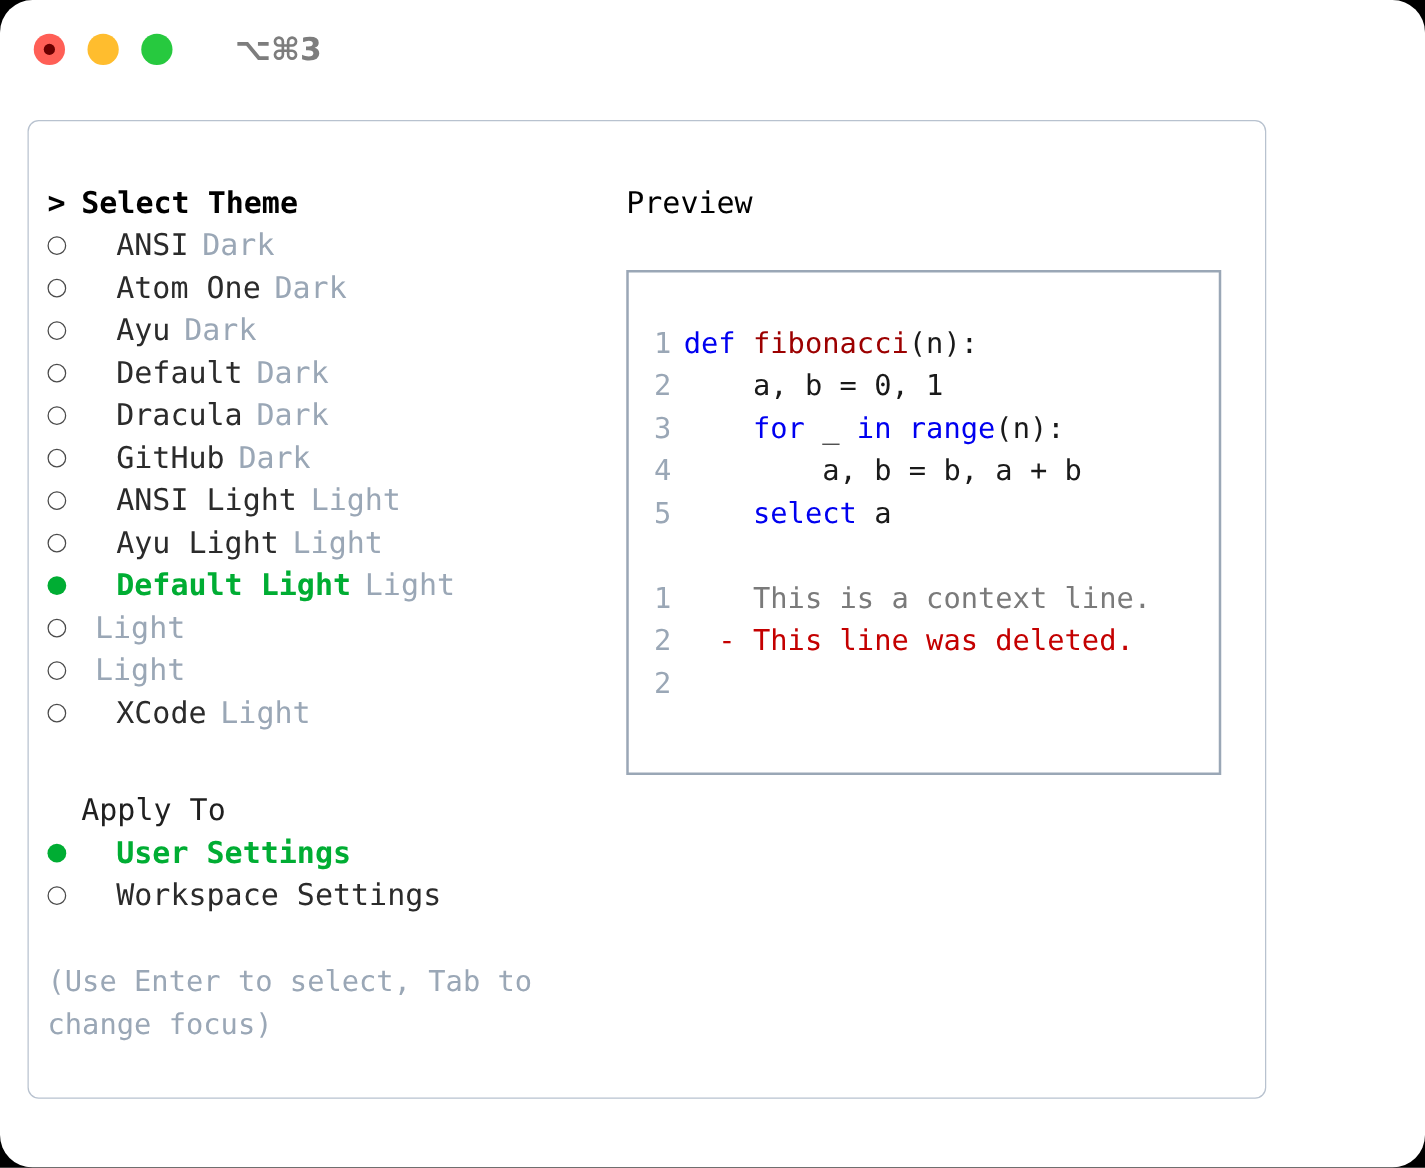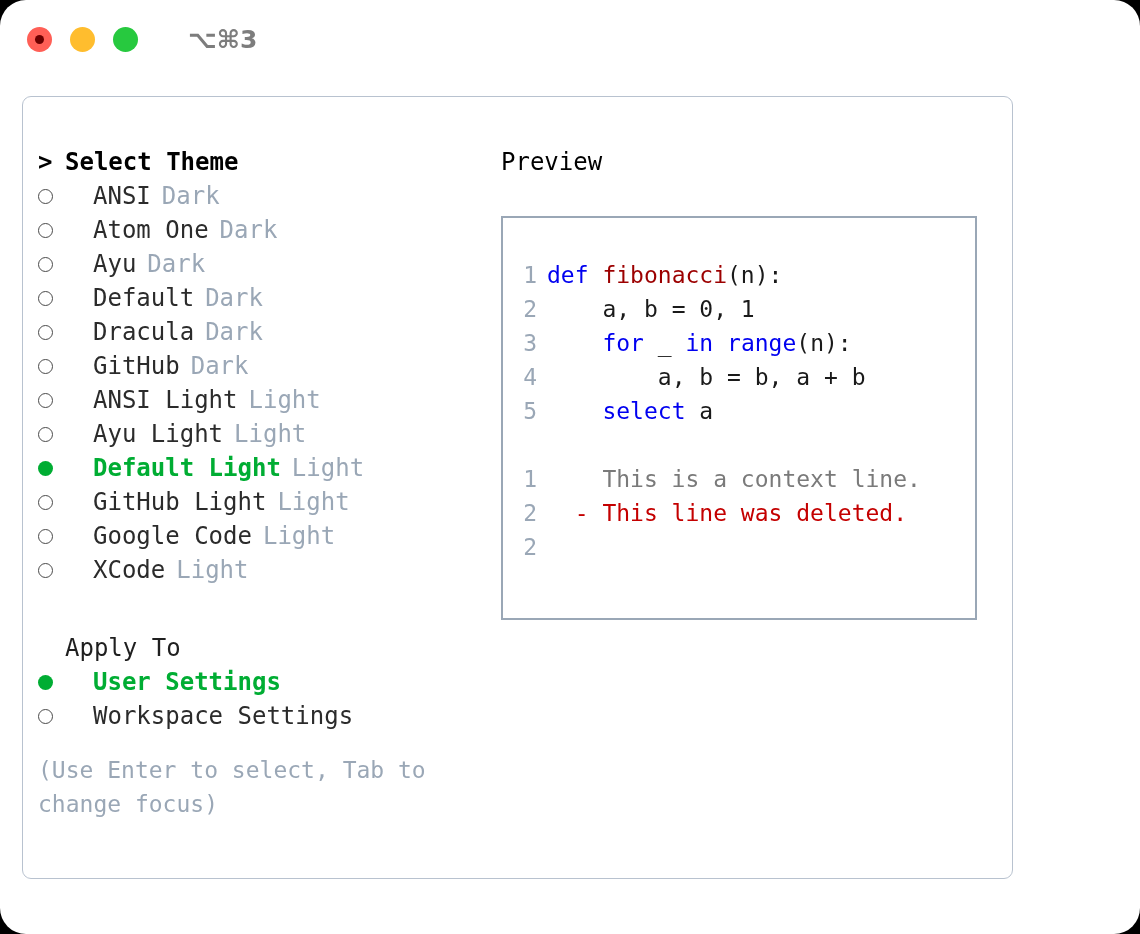--- a/index.html
+++ b/index.html
@@ -137,21 +137,21 @@
     color: #9aa7b6;
     margin-left: 11px;
   }
   .plain-head {
     color: #1f1f1f;
   }
   #apply-block {
     margin-top: 44px;
   }
   #hint {
-    margin-top: 20px;
+    margin-top: 36px;
     font-size: 23px;
     line-height: 34px;
     color: #9aa7b6;
     width: 400px;
   }
   
   #right-col {
     position: absolute;
     left: 478px;
     top: 48px;
@@ -282,28 +282,26 @@
               <span class="bullet-cell">
                 <span class="radio-filled"></span>
               </span>
               <span class="theme-name">Default Light</span>
               <span class="theme-tag">Light</span>
             </div>
             <div class="row">
               <span class="bullet-cell">
                 <span class="radio-open"></span>
               </span>
-              <span class="theme-name">GitHub Light</span>
-              <span class="theme-tag">Light</span>
-            </div>
-            <div class="row">
-              <span class="bullet-cell">
-                <span class="radio-open"></span>
-              </span>
-              <span class="theme-name">Google Code</span>
+              <span class="theme-tag">Light</span>
+            </div>
+            <div class="row">
+              <span class="bullet-cell">
+                <span class="radio-open"></span>
+              </span>
               <span class="theme-tag">Light</span>
             </div>
             <div class="row">
               <span class="bullet-cell">
                 <span class="radio-open"></span>
               </span>
               <span class="theme-name">XCode</span>
               <span class="theme-tag">Light</span>
             </div>
           </div>

